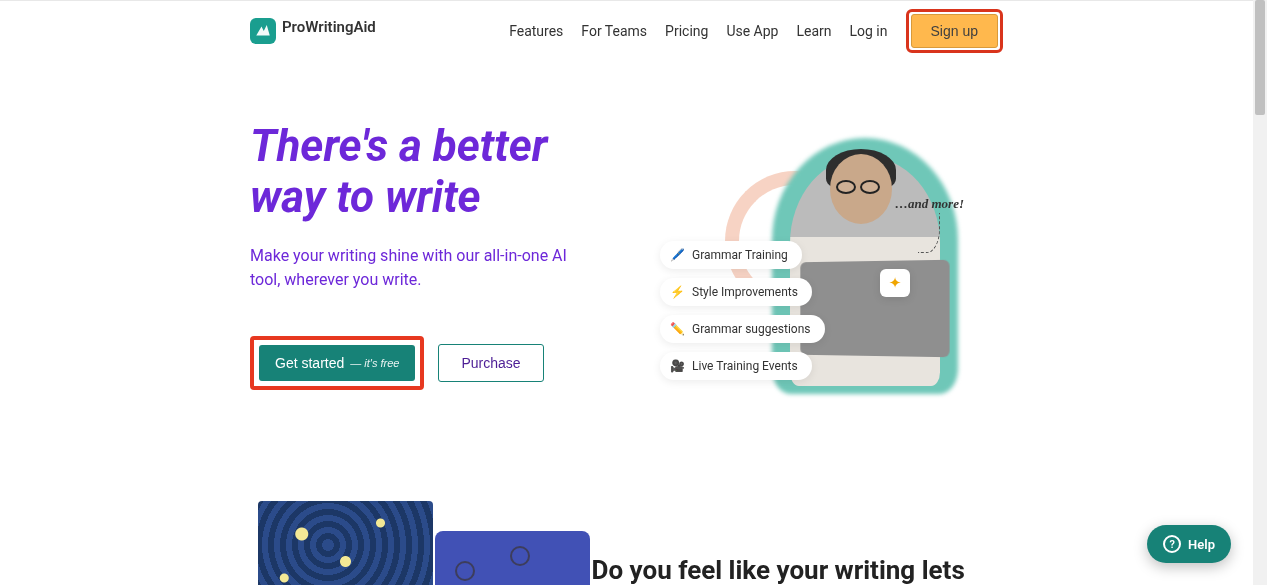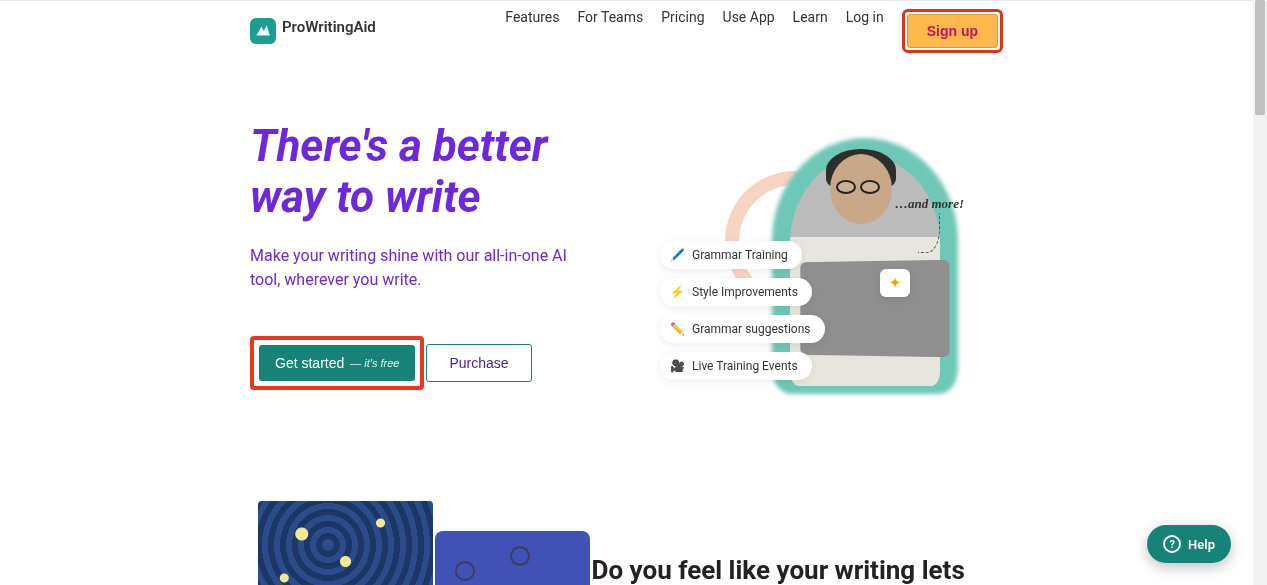--- a/index.html
+++ b/index.html
@@ -50,34 +50,34 @@
     justify-content: center;
   }
   .logo-mark svg { width: 18px; height: 18px; }
   .brand {
     font-size: 15px;
     font-weight: 600;
     color: #333;
   }
   .nav {
     display: flex;
-    align-items: flex-start;
+    align-items: center;
     gap: 18px;
   }
   .nav-link {
     font-size: 14px;
     color: #333;
     cursor: pointer;
   }
   .signup-btn {
     background: #ffb84d;
     border: 1px solid #d99a3a;
-    color: #be185d;
+    color: #404040;
     font-size: 14px;
-    font-weight: 700;
+    font-weight: 400;
     padding: 8px 19px;
     border-radius: 3px;
     cursor: pointer;
   }
   .signup-highlight {
     border: 3px solid #d9341c;
     border-radius: 6px;
     padding: 2px;
     display: inline-block;
   }
@@ -97,21 +97,21 @@
   }
   .subhead {
     font-size: 16px;
     color: #6d28d9;
     line-height: 1.5;
     margin-bottom: 44px;
     max-width: 330px;
   }
   .cta-row {
     display: flex;
-    gap: 2px;
+    gap: 14px;
     align-items: center;
   }
   .getstarted-highlight {
     border: 4px solid #e73820;
     border-radius: 4px;
     padding: 5px 5px;
     display: inline-block;
   }
   .getstarted-btn {
     background: #178277;

